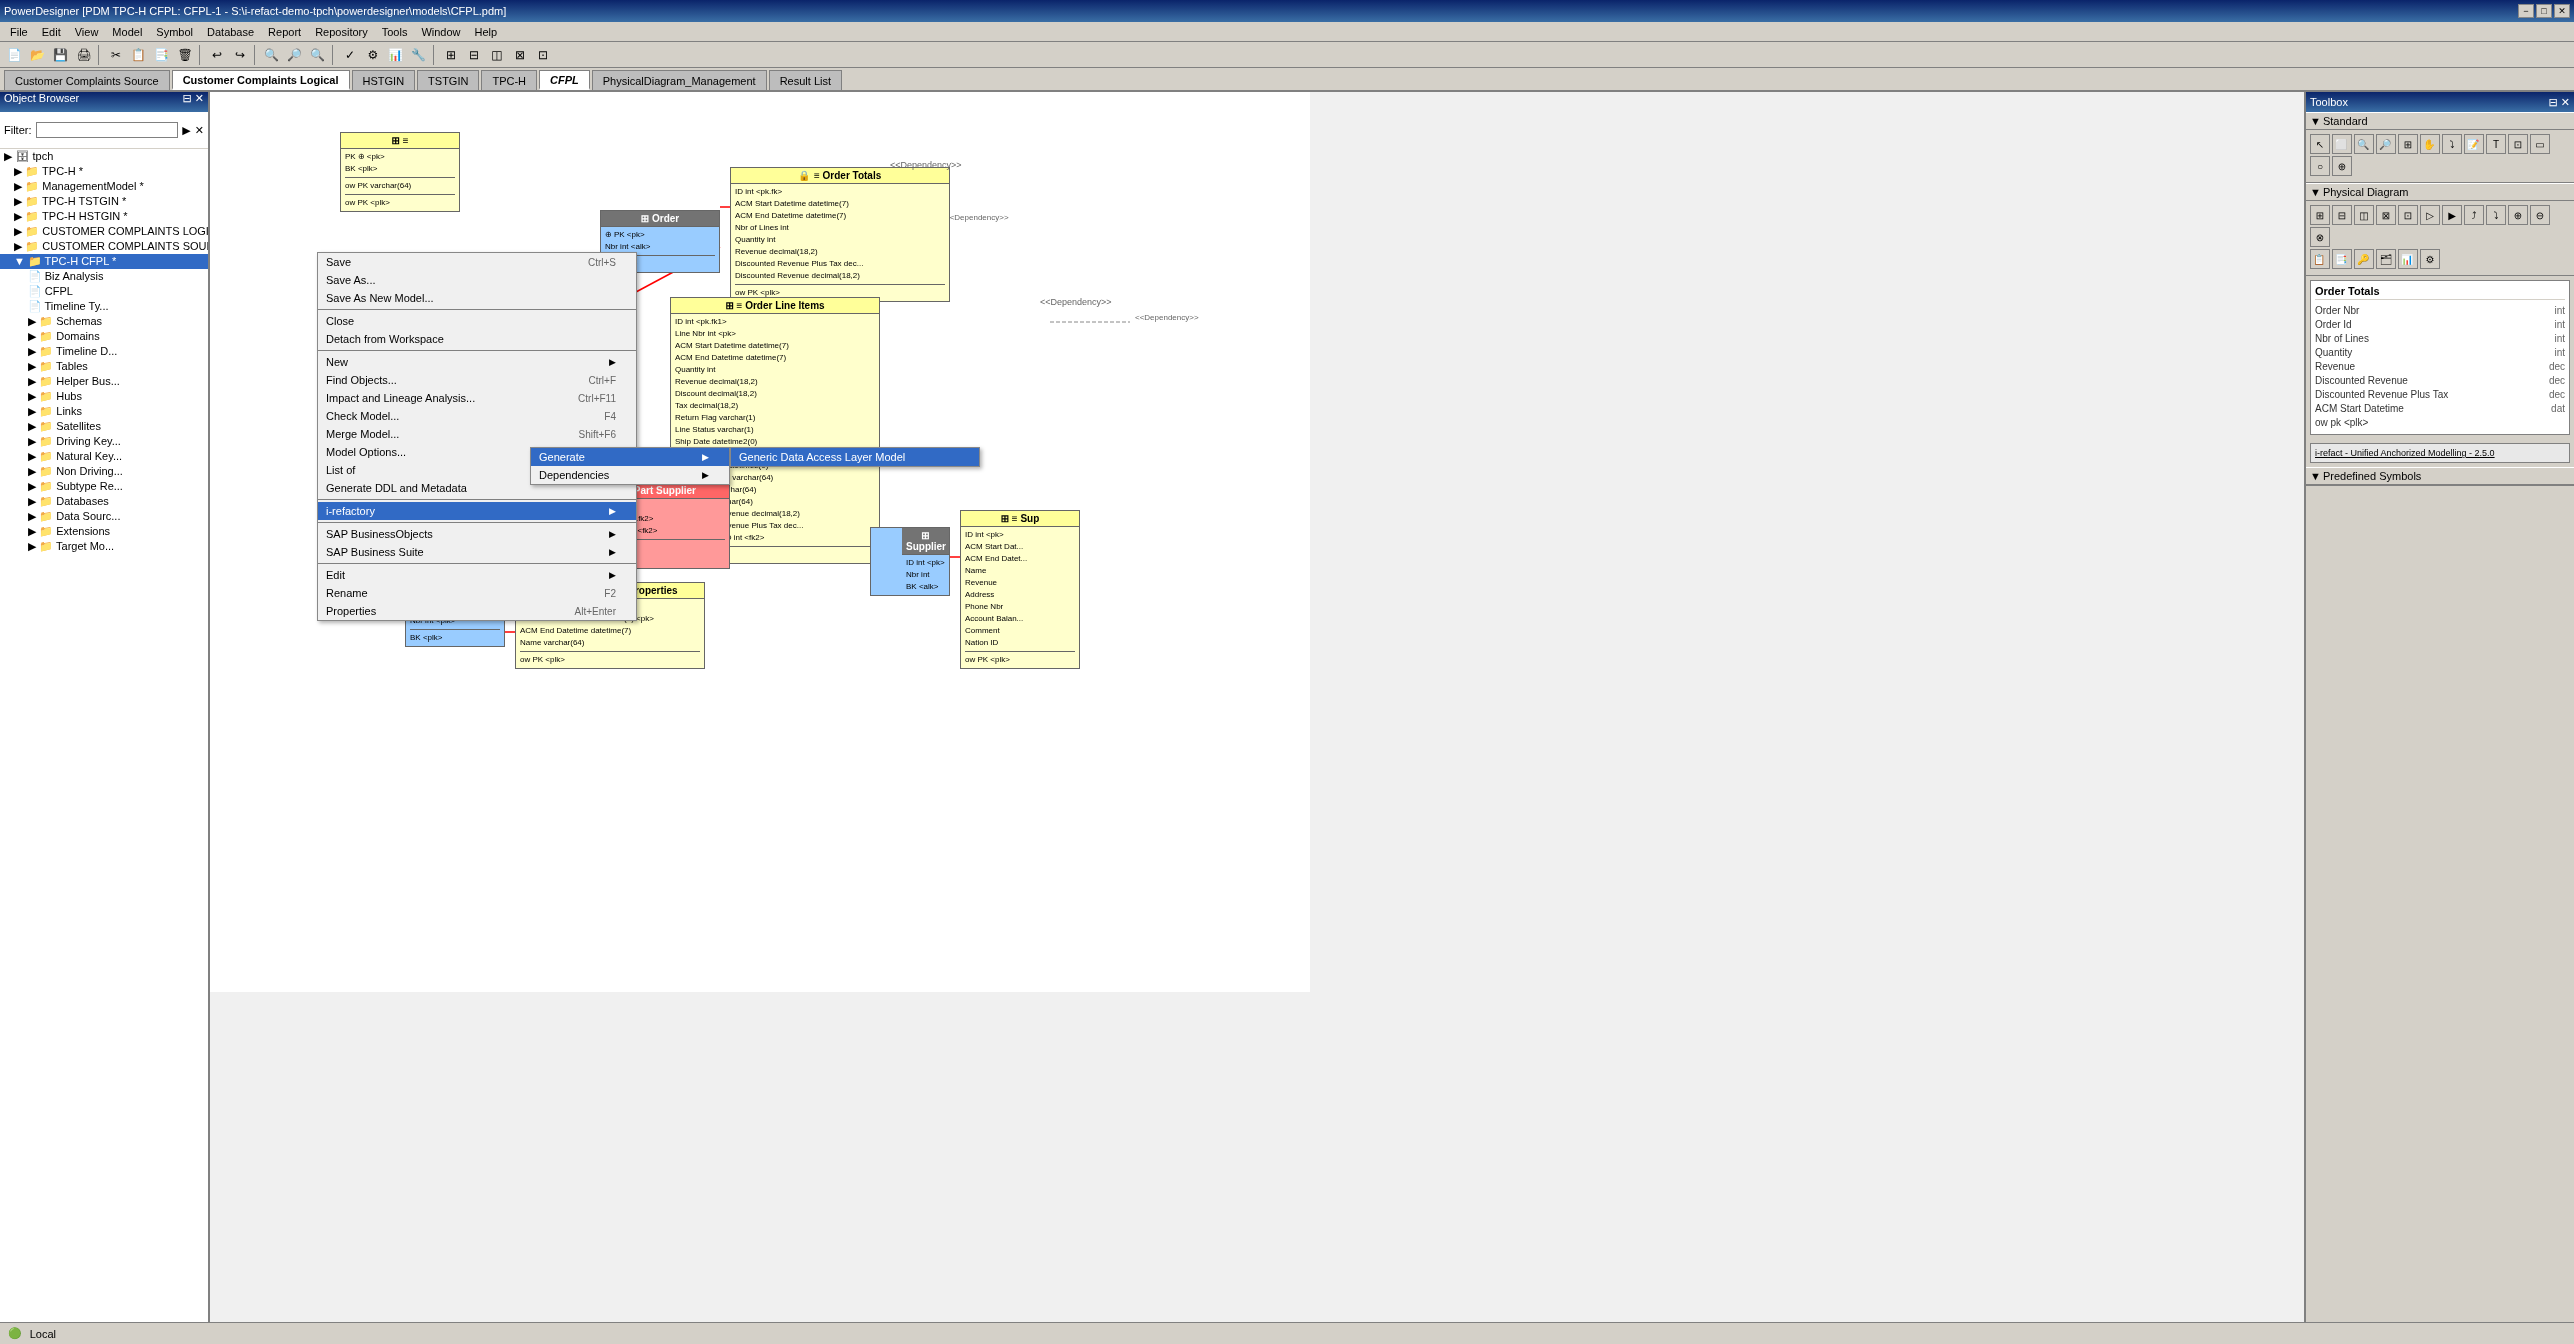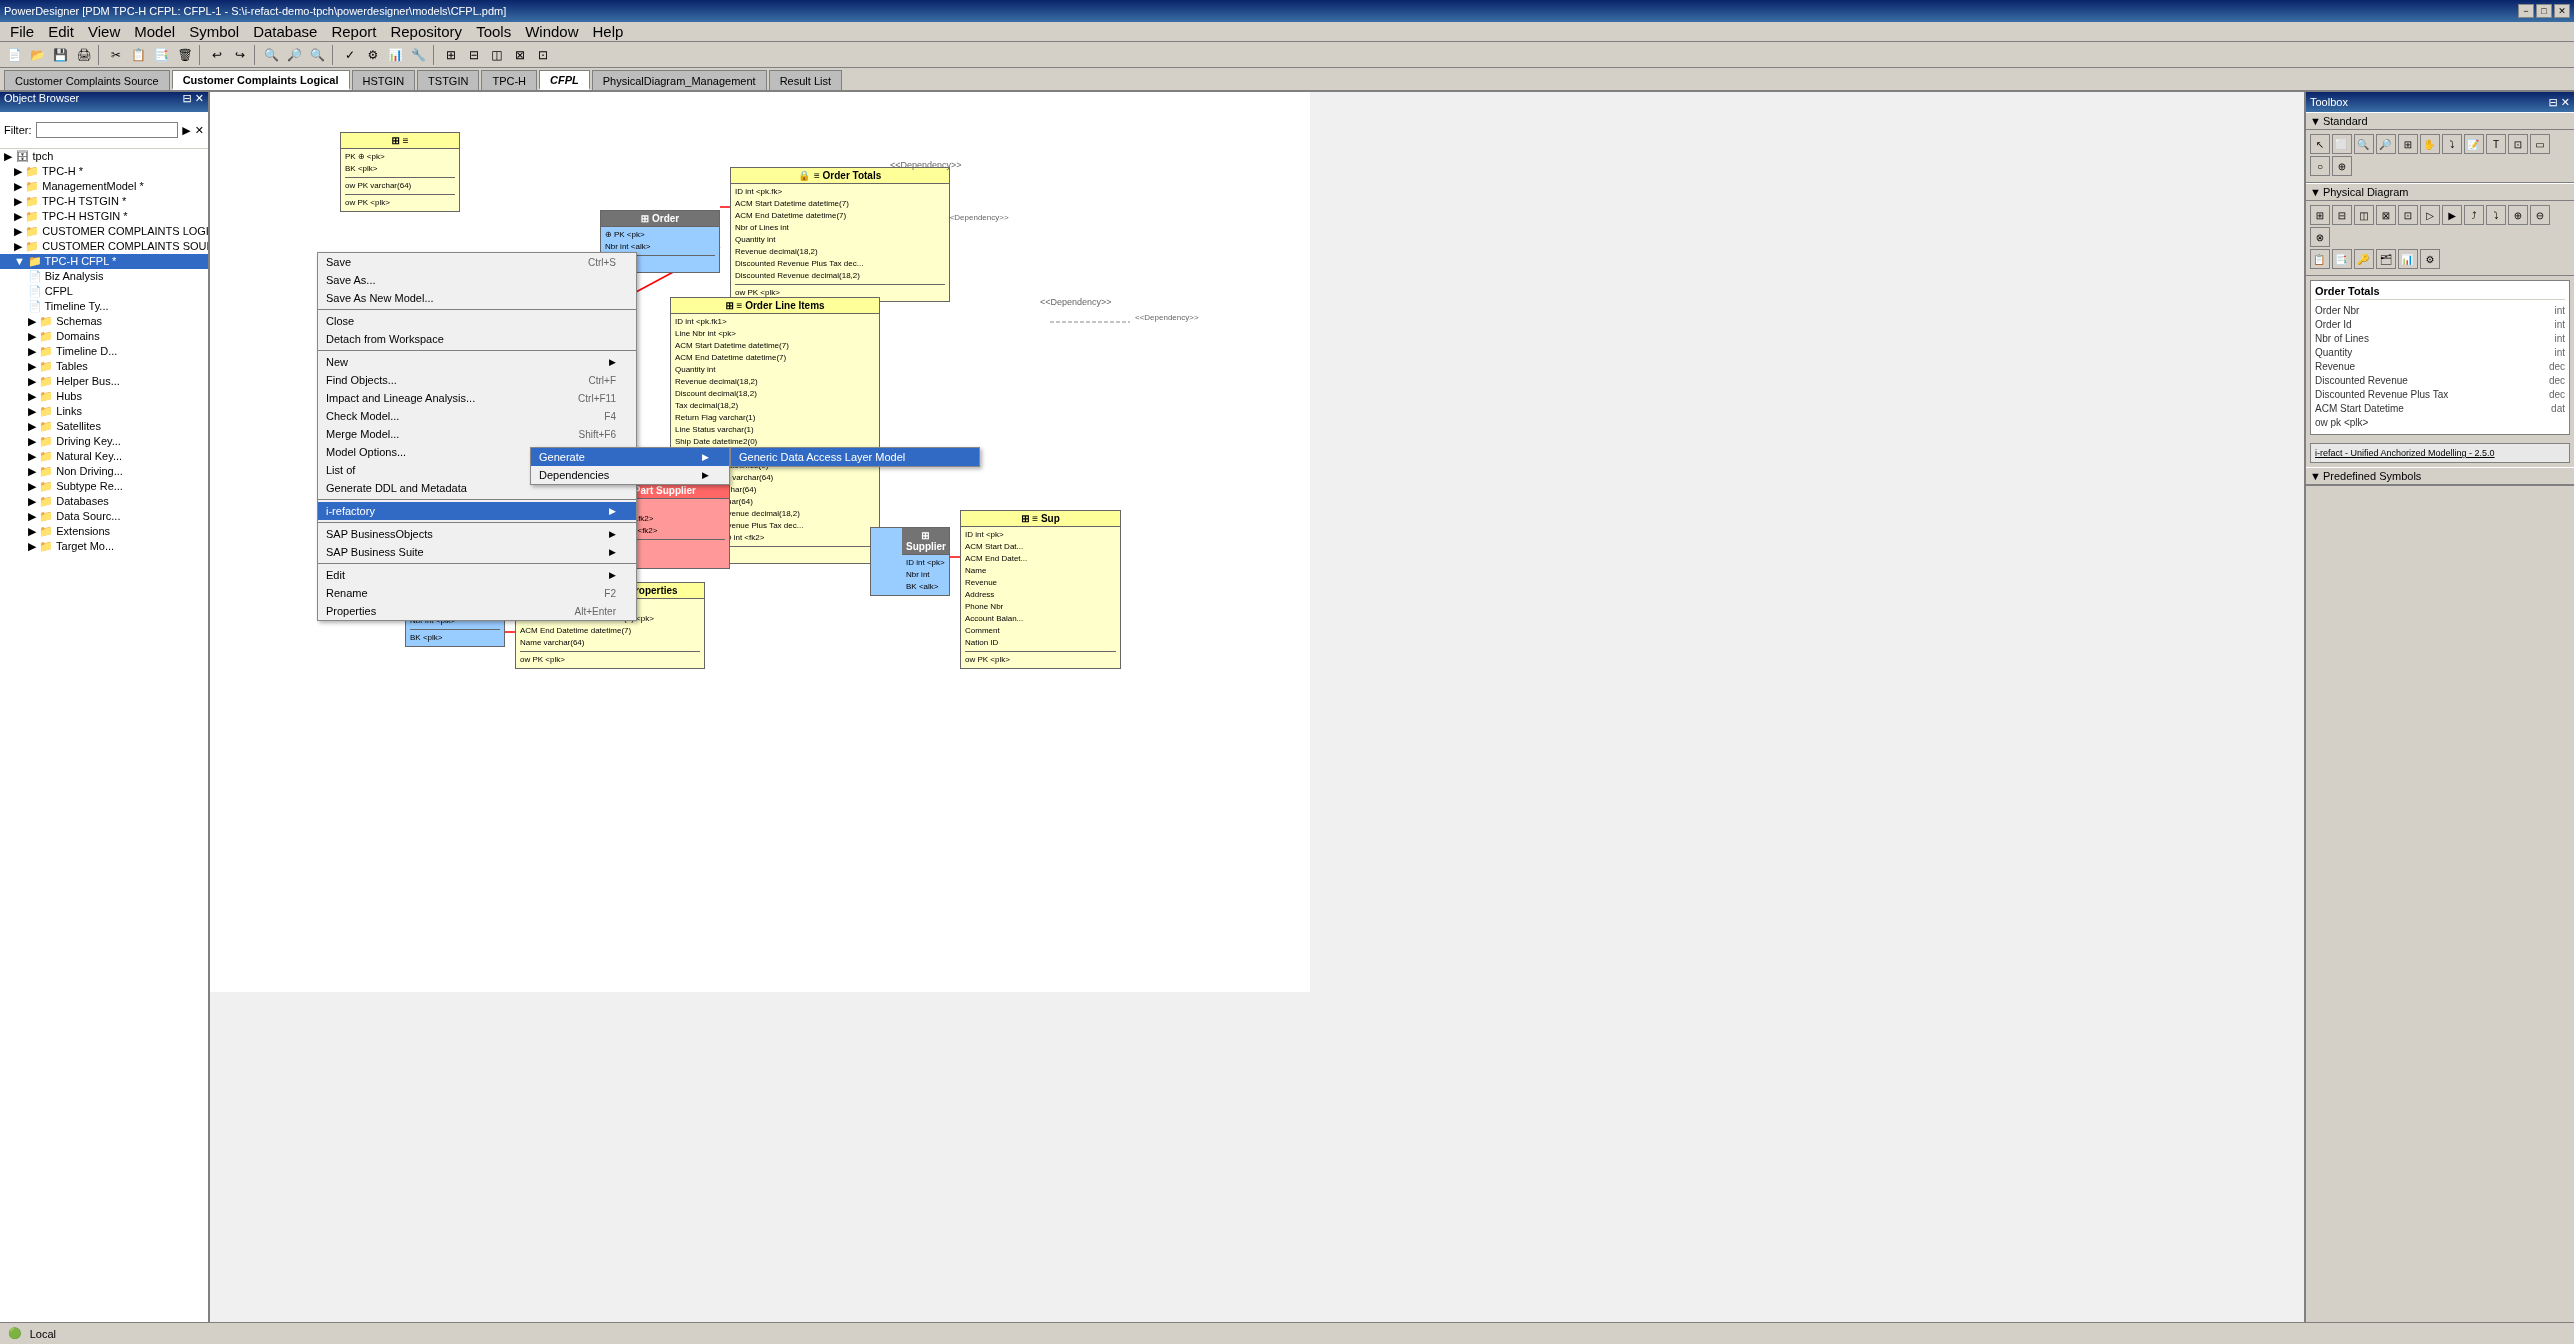--- a/index.html
+++ b/index.html
@@ -22,21 +22,21 @@
     
     #menu-bar {
       background: #d4d0c8;
       border-bottom: 1px solid #808080;
       height: 20px;
       display: flex;
       align-items: center;
       padding: 0 4px;
       gap: 2px;
     }
-    .menu-item { padding: 2px 6px; font-size: 15px; cursor: pointer; }
+    .menu-item { padding: 2px 6px; font-size: 11px; cursor: pointer; }
 
     
     #toolbar {
       background: #d4d0c8;
       border-bottom: 1px solid #808080;
       height: 26px;
       display: flex;
       align-items: center;
       padding: 2px 4px;
       gap: 1px;
@@ -531,21 +531,21 @@
           <div class="entity-header">
             <span>⊞</span> Supplier
           </div>
           <div class="entity-body">
             <div class="entity-row">ID  int  &lt;pk&gt;</div>
             <div class="entity-row">Nbr  int</div>
             <div class="entity-row">BK  &lt;alk&gt;</div>
           </div>
         </div>
 
-        <div class="entity entity-yellow" style="left:750px;top:418px;width:161px;">
+        <div class="entity entity-yellow" style="left:750px;top:418px;width:120px;">
           <div class="entity-header">
             <span>⊞ ≡</span> Sup
           </div>
           <div class="entity-body">
             <div class="entity-row">ID  int  &lt;pk&gt;</div>
             <div class="entity-row">ACM Start Dat...</div>
             <div class="entity-row">ACM End Datet...</div>
             <div class="entity-row">Name</div>
             <div class="entity-row">Revenue</div>
             <div class="entity-row">Address</div>

